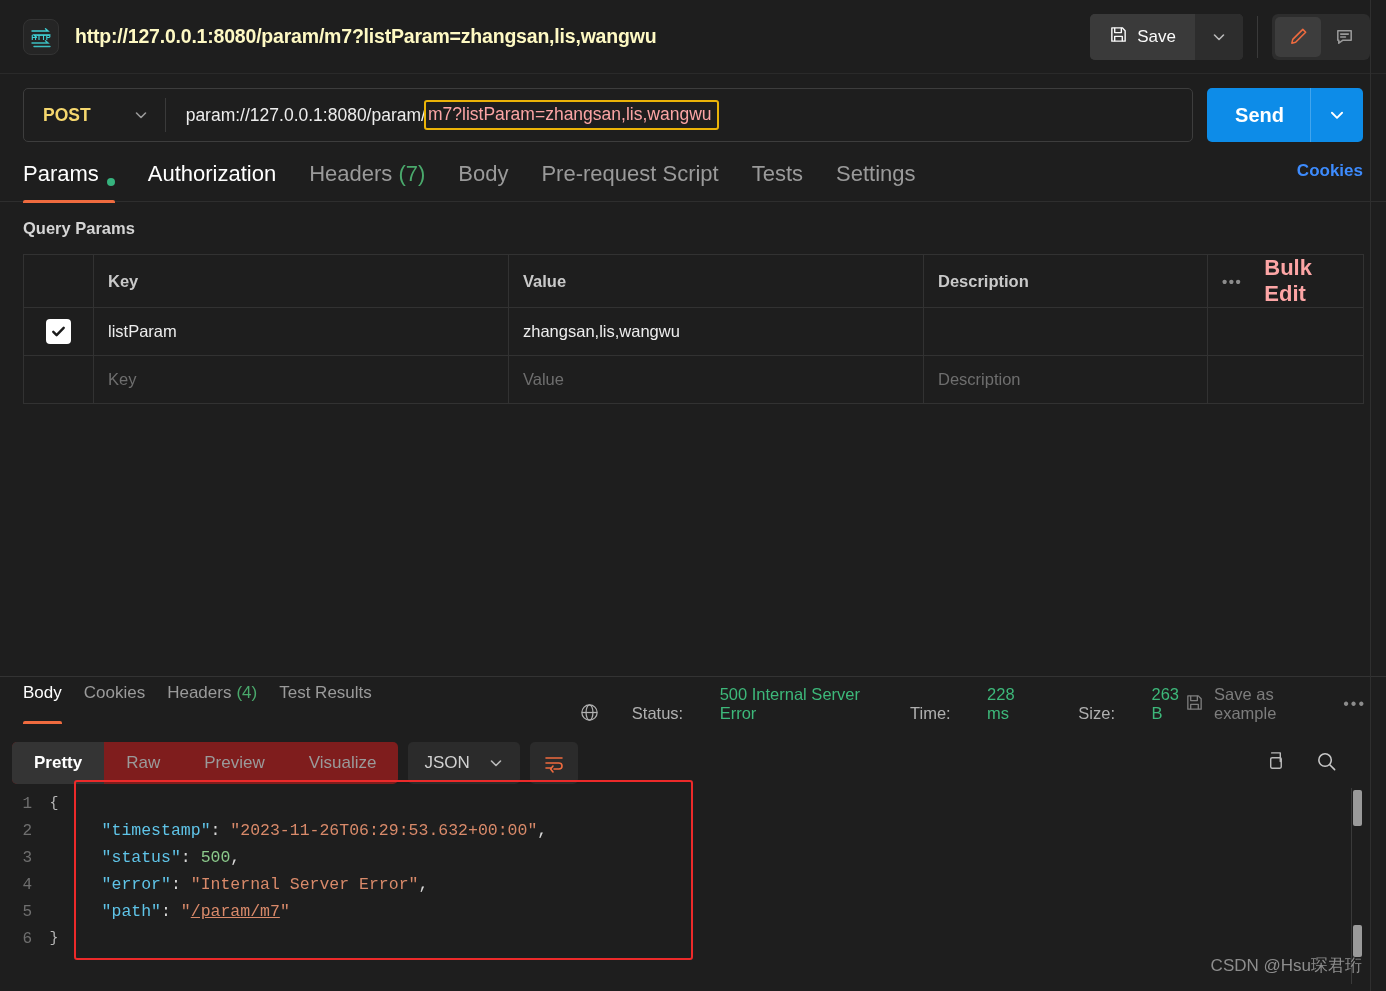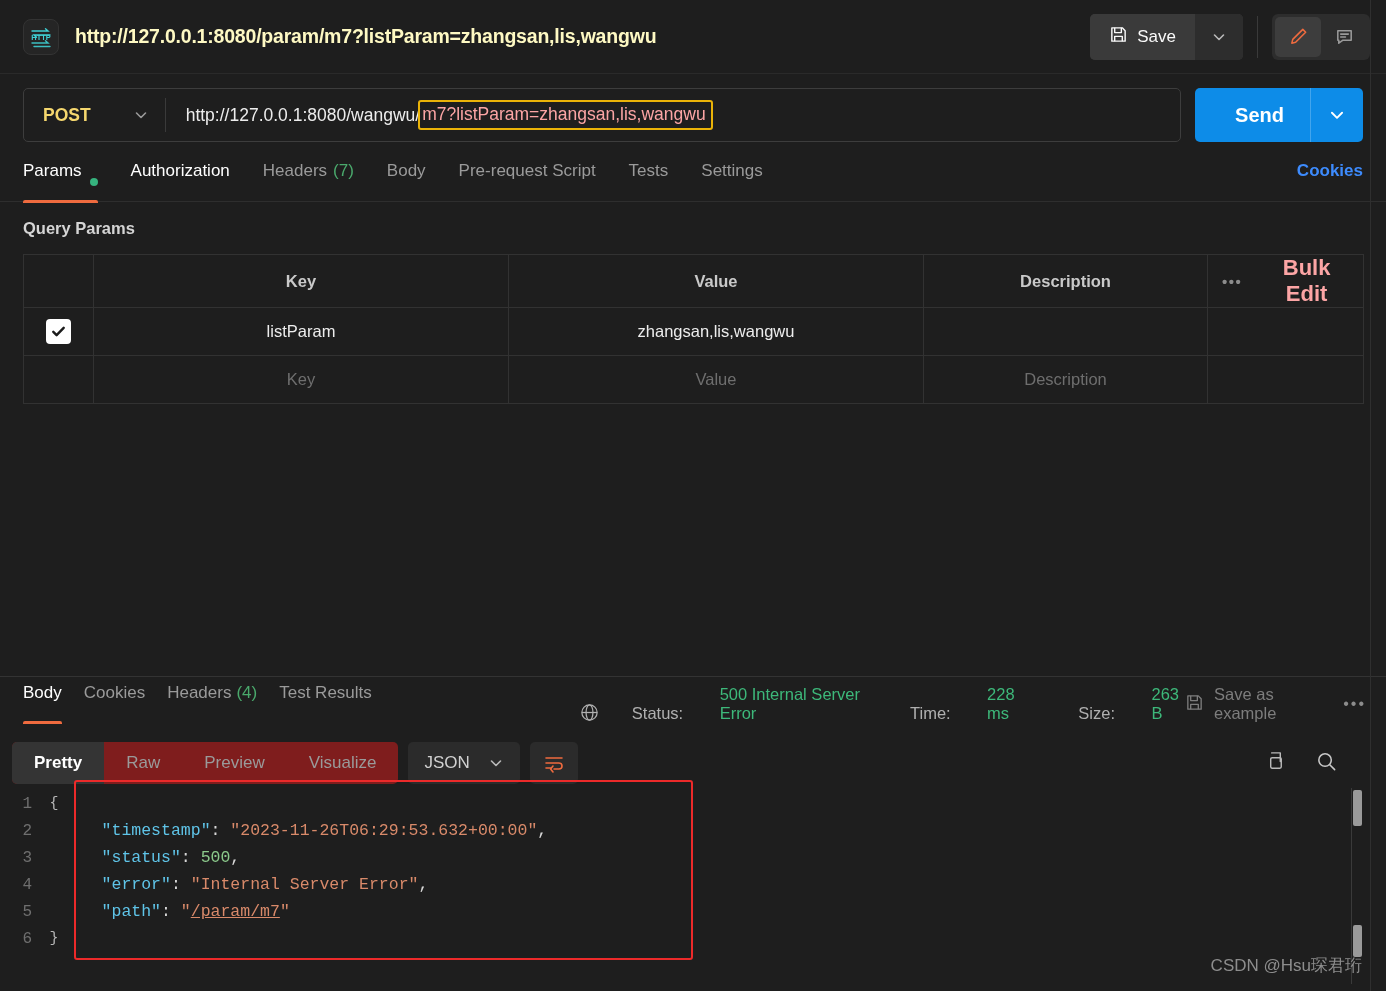--- a/index.html
+++ b/index.html
@@ -100,41 +100,41 @@
     padding: 4px 5px 5px 2px;
     margin-left: -2px;
     line-height: 1;
   }
   .send-group {
     margin-left: 14px;
     display: flex; align-items: center;
     background: #0d8ce8; border-radius: 5px; overflow: hidden; height: 54px;
   }
   .send-btn {
-    padding: 0 26px 0 40px; height: 54px;
+    padding: 0 26px 0 28px; height: 54px;
     display: flex; align-items: center;
     color: #fff; font-size: 20px; font-weight: bold; cursor: pointer; text-align: center;
   }
   .send-sep { width: 1px; height: 54px; background: rgba(255,255,255,.22); }
   .send-caret {
     width: 52px; height: 54px;
     display: flex; align-items: center; justify-content: center; cursor: pointer;
   }
 
   
   .reqtabs {
     position: absolute; left: 0; top: 160px; width: 1386px; height: 42px;
     border-bottom: 1px solid #2e2e2e;
     display: flex; align-items: flex-start; padding-left: 23px;
   }
   .rtab {
     position: relative; height: 42px;
     display: flex; align-items: flex-start; gap: 6px;
     margin-right: 33px; cursor: pointer;
-    font-size: 17px; color: #9a9a9a; padding-top: 1px;
+    font-size: 22px; color: #9a9a9a; padding-top: 1px;
     white-space: nowrap;
   }
   .rtab.active { color: #ffffff; font-weight: normal; }
   .rtab .ul {
     position: absolute; left: 0; right: 0; bottom: -1px; height: 3px;
     background: #ef6b3f; border-radius: 2px 2px 0 0;
   }
   .greendot {
     width: 8px; height: 8px; border-radius: 50%;
     background: #36b37e; align-self: center; margin-left: 2px;
@@ -152,21 +152,21 @@
     font-size: 16.5px; color: #d5d5d5; font-weight: bold;
   }
   .ptable {
     position: absolute; left: 23px; top: 254px; width: 1340px;
     border: 1px solid #323232;
     border-collapse: collapse; table-layout: fixed;
   }
   .ptable td, .ptable th {
     border: 1px solid #323232;
     height: 48px; padding: 0 14px;
-    font-size: 16.5px; text-align: center; font-weight: normal;
+    font-size: 16.5px; text-align: left; font-weight: normal;
     vertical-align: middle;
   }
   .ptable th { color: #c9c9c9; font-weight: bold; }
   .col-chk { width: 70px; }
   .col-key { width: 415px; }
   .col-val { width: 415px; }
   .col-desc { width: 284px; }
   .col-act  { width: 156px; }
   .cell-val { color: #ededed; }
   .ph { color: #6e6e6e; }
@@ -348,21 +348,21 @@
   <div class="urlrow">
     <div class="url-shell">
       <div class="method">
         <span class="method-label">POST</span>
         <svg width="16" height="16" viewBox="0 0 16 16" fill="none" stroke="#9a9a9a" stroke-width="1.6">
           <path d="M3.5 6 L8 10.5 L12.5 6" stroke-linecap="round" stroke-linejoin="round"></path>
         </svg>
       </div>
       <div class="method-sep"></div>
       <div class="url-text-wrap">
-        <span class="url-a">http://127.0.0.1:8080/wangwu/</span>
+        <span class="url-a">param://127.0.0.1:8080/param/</span>
           <span class="url-b">m7?listParam=zhangsan,lis,wangwu</span>
       </div>
     </div>
     <div class="send-group">
       <div class="send-btn">Send</div>
       <div class="send-sep"></div>
       <div class="send-caret">
         <svg width="18" height="18" viewBox="0 0 16 16" fill="none" stroke="#ffffff" stroke-width="1.7">
           <path d="M3.5 6 L8 10.5 L12.5 6" stroke-linecap="round" stroke-linejoin="round"></path>
         </svg>

